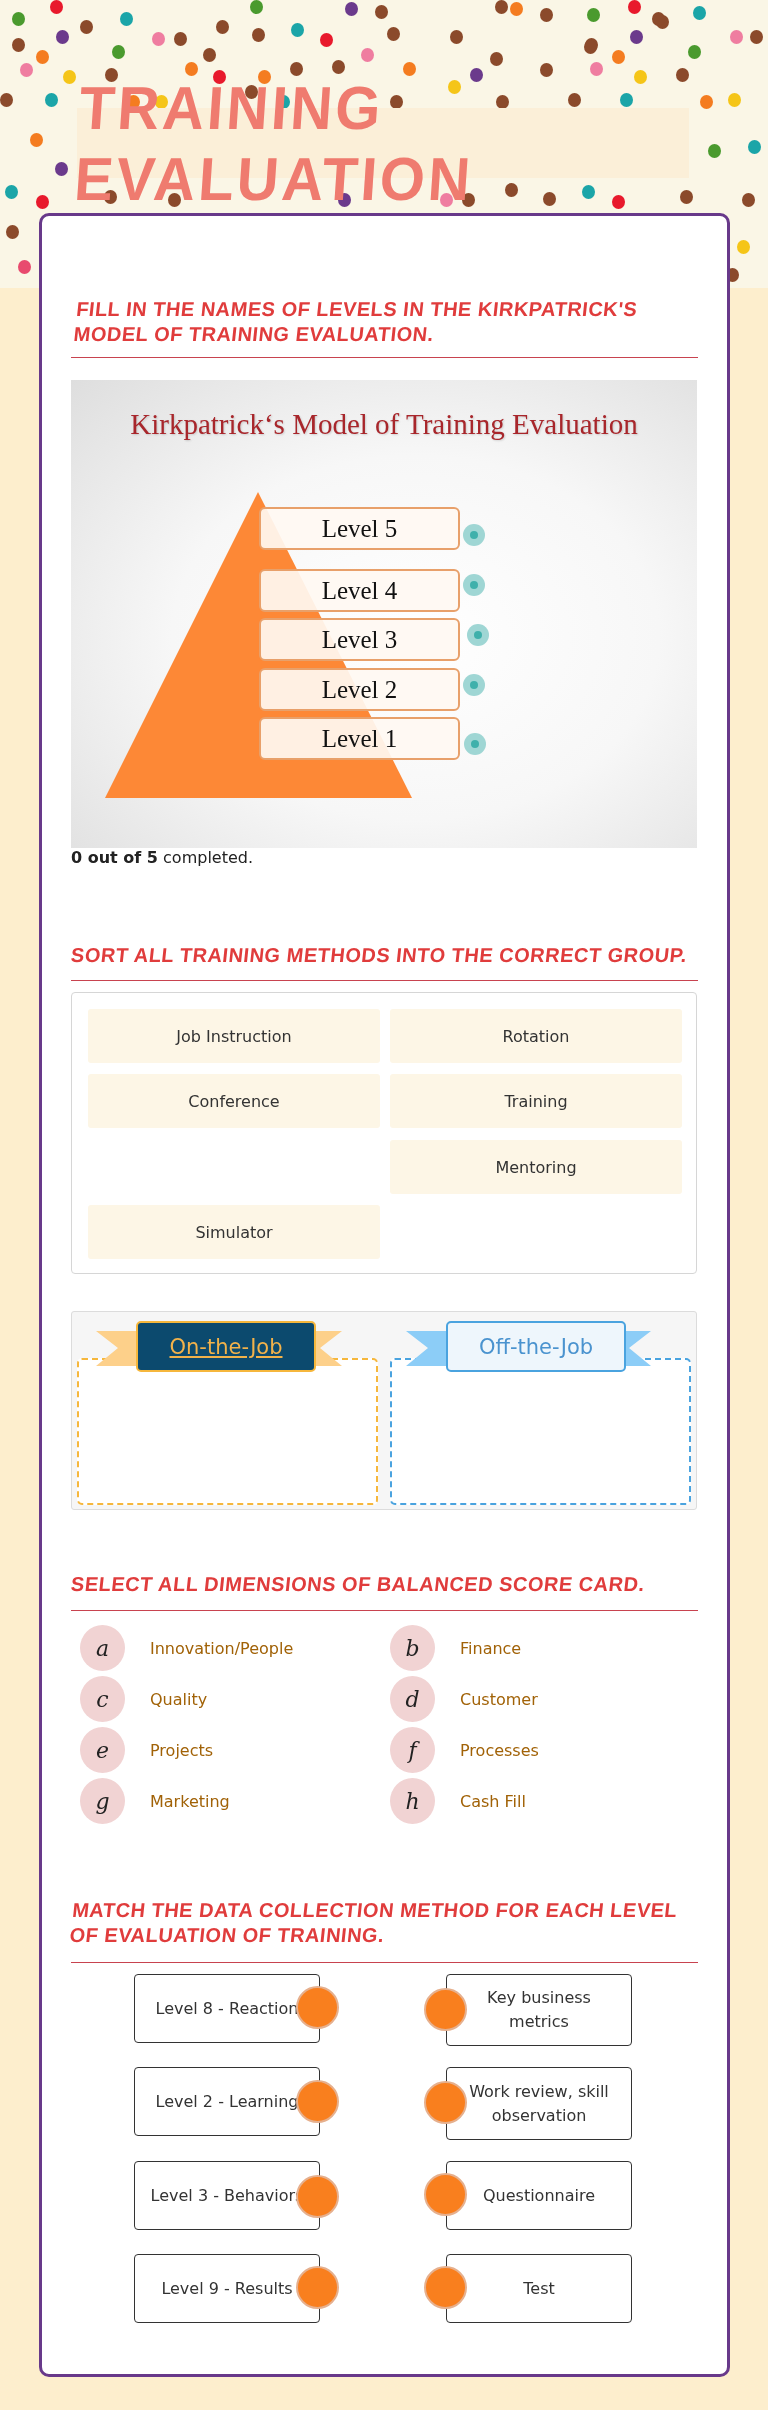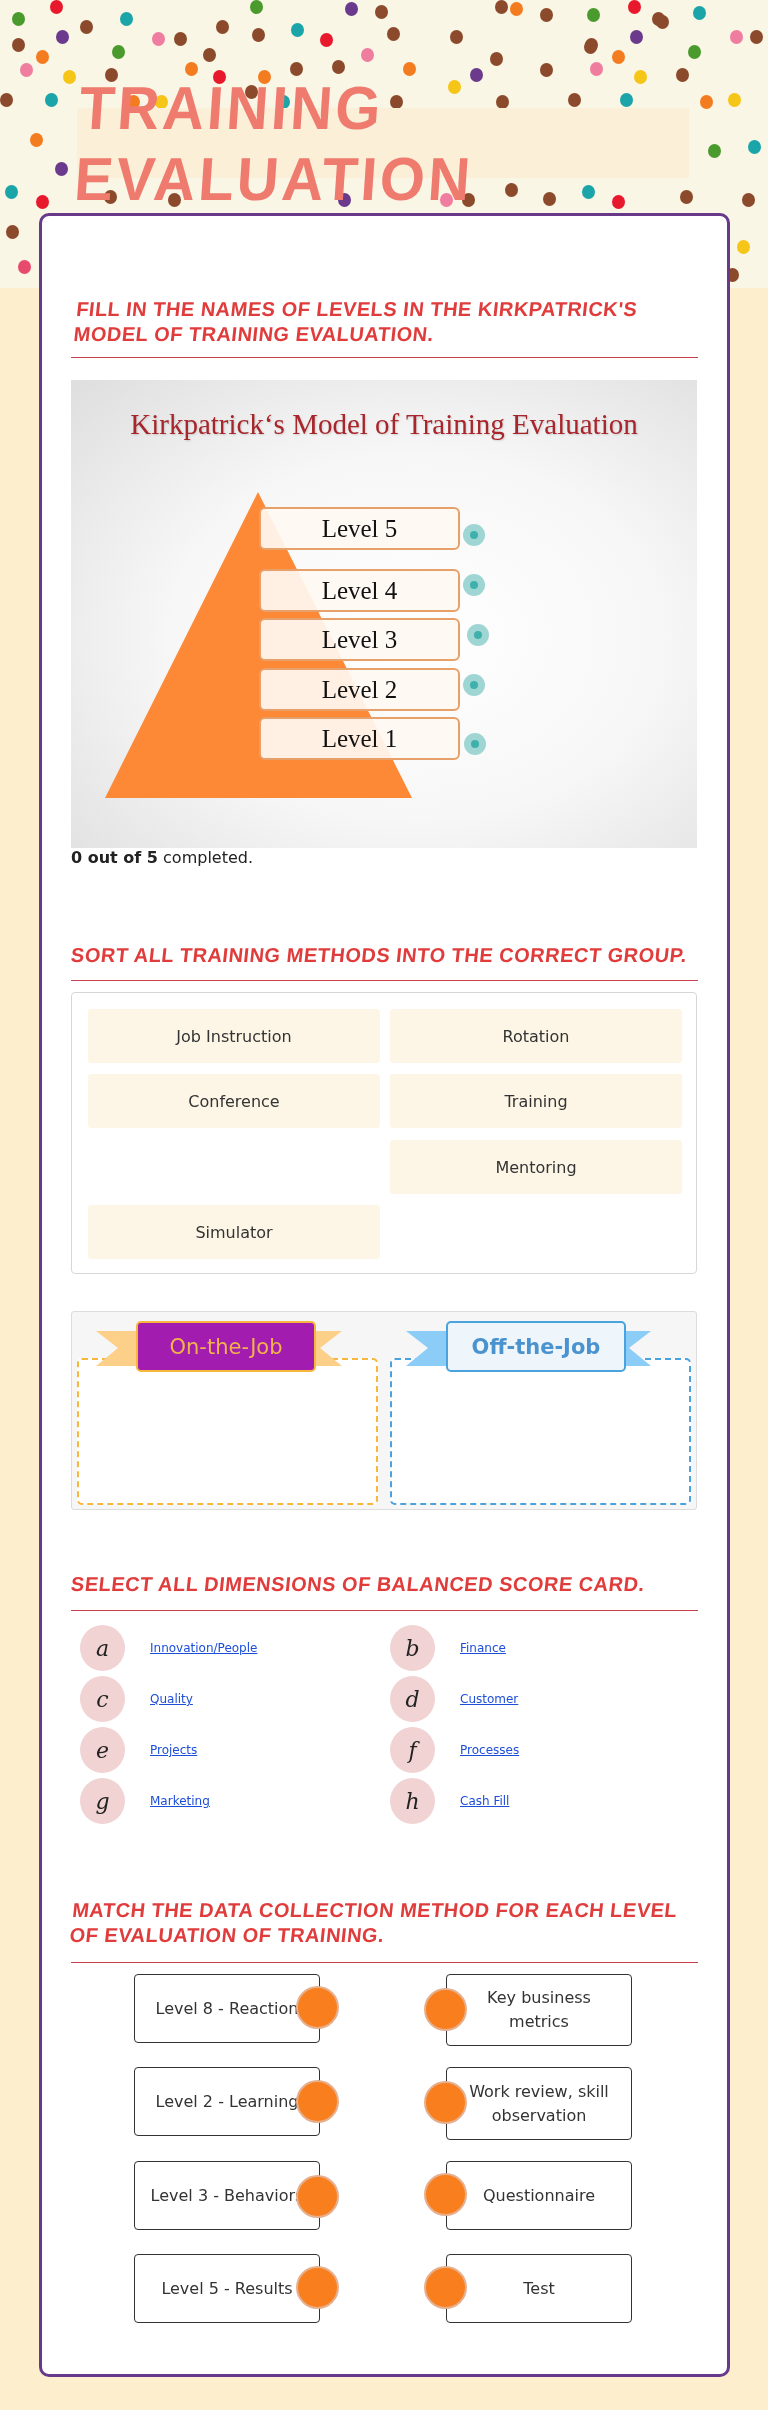--- a/index.html
+++ b/index.html
@@ -109,21 +109,21 @@
   
   .choice {
     position: absolute; display: flex; align-items: center; height: 46px;
   }
   .choice-letter {
     width: 45px; height: 46px; border-radius: 50%; background: #f1d3d3;
     display: flex; align-items: center; justify-content: center;
     font-family: "DejaVu Serif", serif; font-style: italic; font-size: 22px; color: #222;
     margin-right: 25px;
   }
-  .choice-label { font-size: 12px; color: #1d4ed8; text-decoration: underline; }
+  .choice-label { font-size: 16px; color: #a16207; }
 
   
   .match-box {
     position: absolute; width: 186px; height: 69px;
     border: 1px solid #333; border-radius: 4px; background: #fff;
     display: flex; align-items: center; justify-content: center; text-align: center;
     font-size: 16px; line-height: 24px; color: #333; padding: 0 8px;
   }
   .match-handle {
     position: absolute; width: 43px; height: 43px; border-radius: 50%;
@@ -262,30 +262,30 @@
 
 <div class="groups-box">
 
   <div class="drop-zone" style="left:5px;border-color:#f6b73c;"></div>
   <svg class="ribbon-tail" style="left:24px;" viewBox="0 0 45 35">
       <polygon points="0,0 45,0 45,35 0,35 22,17" fill="#fdd08a"></polygon>
     </svg>
   <svg class="ribbon-tail" style="left:225px;" viewBox="0 0 45 35">
       <polygon points="0,0 45,0 23,17 45,35 0,35" fill="#fdd08a"></polygon>
     </svg>
-  <div class="ribbon-label" style="left:64px;border-color:#f6b73c;background:#a21caf;color:#f2b24a;">On-the-Job</div>
+  <div class="ribbon-label" style="left:64px;border-color:#f6b73c;background:#0c4a6e;color:#f2b24a;text-decoration:underline;">On-the-Job</div>
 
   <div class="drop-zone" style="left:318px;border-color:#4aa3df;"></div>
   <svg class="ribbon-tail" style="left:334px;" viewBox="0 0 45 35">
       <polygon points="0,0 45,0 45,35 0,35 22,17" fill="#8ccdf7"></polygon>
     </svg>
   <svg class="ribbon-tail" style="left:534px;" viewBox="0 0 45 35">
       <polygon points="0,0 45,0 23,17 45,35 0,35" fill="#8ccdf7"></polygon>
     </svg>
-  <div class="ribbon-label" style="left:374px;border-color:#4aa3df;background:#eef6fc;color:#4a93cf;font-weight:bold;">Off-the-Job</div>
+  <div class="ribbon-label" style="left:374px;border-color:#4aa3df;background:#eef6fc;color:#4a93cf;">Off-the-Job</div>
 </div>
 
 <div class="section-title" style="left:71px;top:1572px;width:620px;">Select all dimensions of Balanced Score Card.</div>
 <div class="rule" style="left:71px;top:1610px;width:627px;"></div>
 
 <div class="choice" style="left:80px;top:1625px;">
   <div class="choice-letter">a</div>
   <div class="choice-label">Innovation/People</div>
 </div>
 <div class="choice" style="left:390px;top:1625px;">
@@ -316,21 +316,21 @@
   <div class="choice-letter">h</div>
   <div class="choice-label">Cash Fill</div>
 </div>
 
 <div class="section-title" style="left:71px;top:1898px;width:620px;">Match the data collection method for each level of evaluation of training.</div>
 <div class="rule" style="left:71px;top:1962px;width:627px;"></div>
 
 <div class="match-box" style="left:134px;top:1974px;">Level 8 - Reaction</div>
 <div class="match-box" style="left:134px;top:2067px;">Level 2 - Learning</div>
 <div class="match-box" style="left:134px;top:2161px;">Level 3 - Behaviors</div>
-<div class="match-box" style="left:134px;top:2254px;">Level 5 - Results</div>
+<div class="match-box" style="left:134px;top:2254px;">Level 9 - Results</div>
 
 <div class="match-box" style="left:446px;top:1974px;height:72px;">Key business metrics</div>
 <div class="match-box" style="left:446px;top:2067px;height:73px;">Work review, skill observation</div>
 <div class="match-box" style="left:446px;top:2161px;">Questionnaire</div>
 <div class="match-box" style="left:446px;top:2254px;">Test</div>
 
 <div class="match-handle" style="left:296px;top:1986px;"></div>
 <div class="match-handle" style="left:296px;top:2080px;"></div>
 <div class="match-handle" style="left:296px;top:2175px;"></div>
 <div class="match-handle" style="left:296px;top:2266px;"></div>

